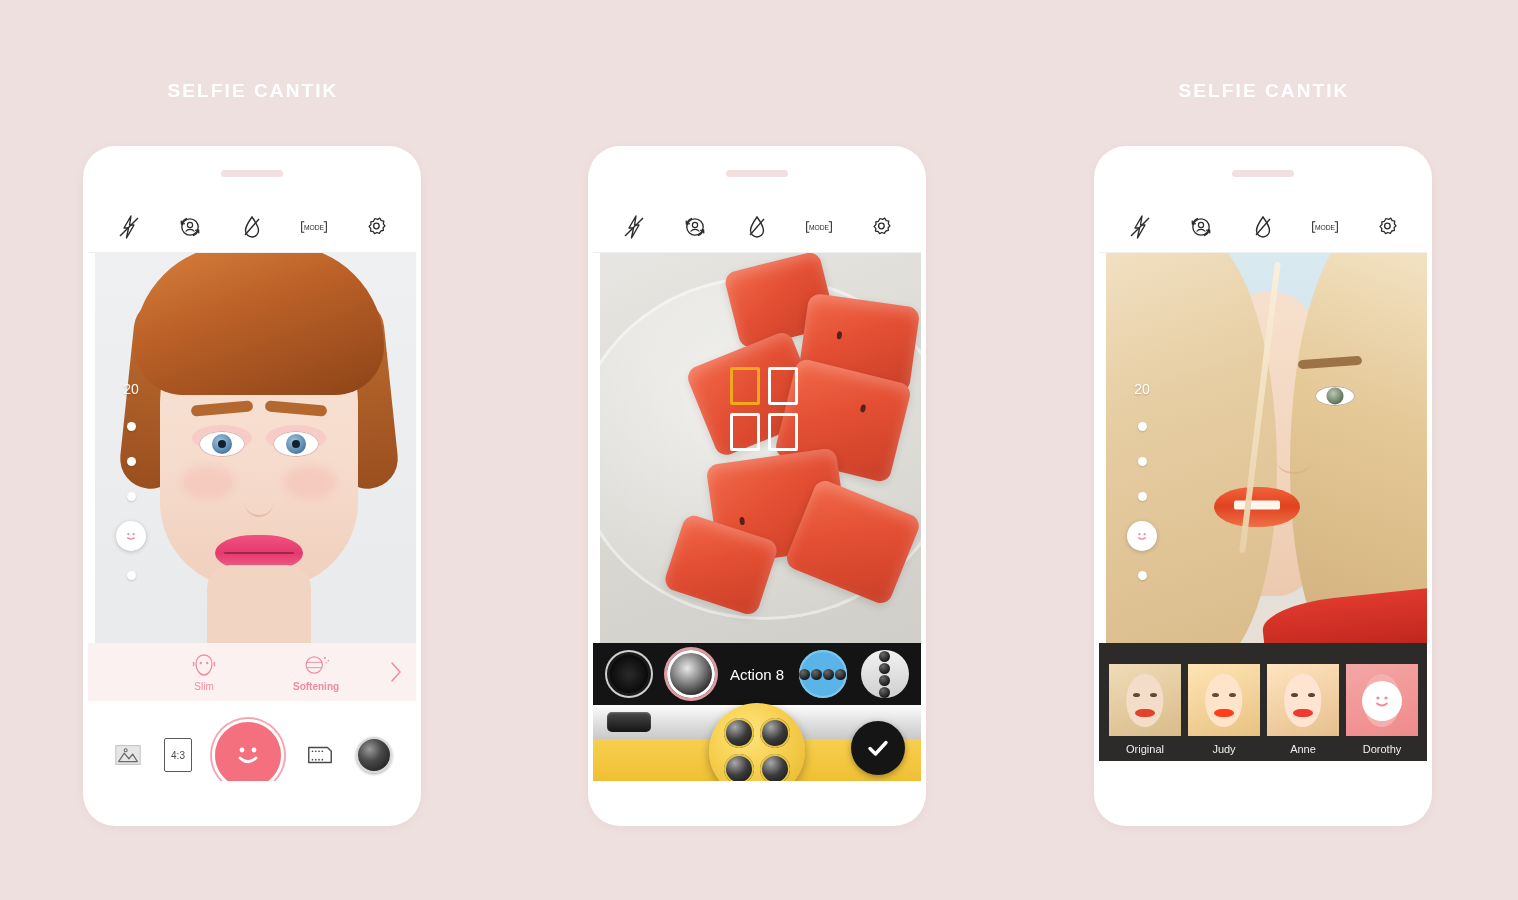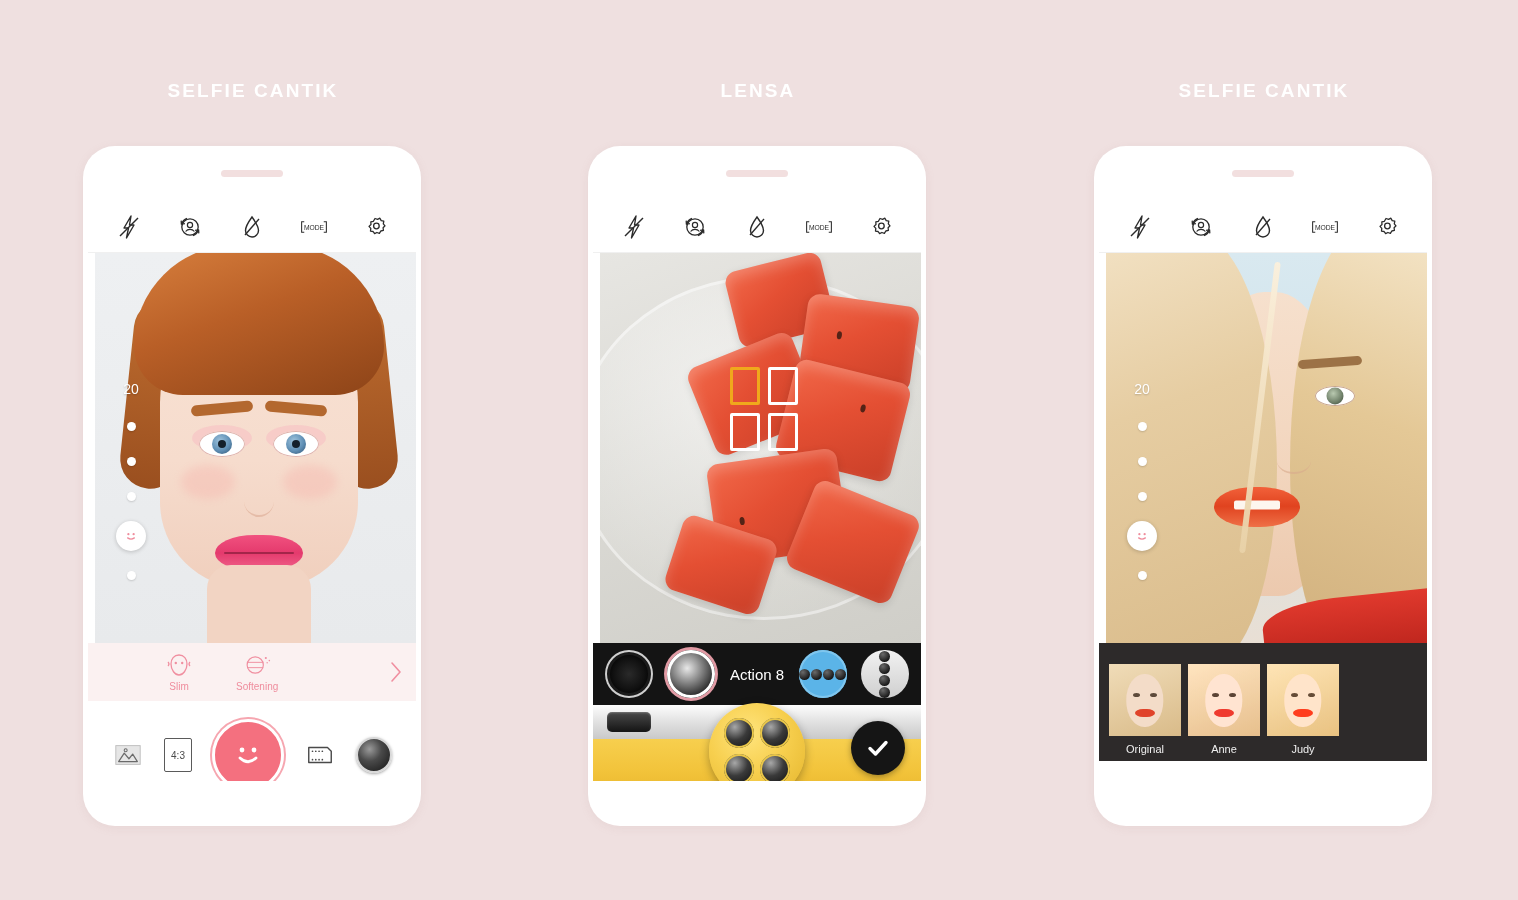--- a/index.html
+++ b/index.html
@@ -159,22 +159,22 @@
   .vhandle{width:30px;height:30px;border-radius:50%;background:#ffffff;margin:7px 0;
      box-shadow:0 1px 4px rgba(0,0,0,.2);display:flex;align-items:center;justify-content:center;}
   .vhandle svg{width:18px;height:18px;display:block;}
 
   
   .beauty-bar{
     height:58px;background:#fbf1f1;display:flex;align-items:center;
     position:relative;box-sizing:border-box;
   }
   .bb-item{flex:0 0 auto;text-align:center;}
-  .bb-item.slim{margin-left:76px;}
-  .bb-item.soft{margin-left:42px;}
+  .bb-item.slim{margin-left:101px;}
+  .bb-item.soft{margin-left:74px;font-weight:bold;}
   .bb-ico{height:26px;display:flex;align-items:center;justify-content:center;}
   .bb-ico svg{height:26px;width:30px;display:block;}
   .bb-lbl{font-size:10px;color:#ef8d9d;margin-top:3px;font-family:"Liberation Sans", sans-serif;}
   .bb-next{position:absolute;right:12px;top:50%;transform:translateY(-50%);}
   .bb-next svg{width:16px;height:26px;display:block;}
 
   .shutter-bar{
     height:108px;background:#ffffff;display:flex;align-items:center;
     justify-content:space-around;padding:0 14px;box-sizing:border-box;
   }
@@ -276,21 +276,20 @@
     display:flex;align-items:center;justify-content:center;
   }
   .smiley-overlay svg{width:26px;height:26px;display:block;}
 </style>
 </head>
 <body>
 
 <div class="stage">
 
   <div class="caption c1">SELFIE CANTIK</div>
-  <div class="caption c2">LENSA</div>
   <div class="caption c3">SELFIE CANTIK</div>
 
   <div class="phone p1">
     <div class="speaker"></div>
     <div class="screen">
 
       <div class="toolbar">
         <span class="tb-ico">
           <svg viewBox="0 0 30 30">
               <path d="M17 4 L10 16 L14.5 16 L12.5 26 L20 13 L15.5 13 Z" fill="none" stroke="#2b2b2b" stroke-width="1.4" stroke-linejoin="round"></path>
@@ -638,41 +637,60 @@
                 <i class="mf-hair"></i>
                 <i class="mf-oval"></i>
                 <i class="mf-eye l"></i>
                 <i class="mf-eye r"></i>
                 <i class="mf-lips"></i>
               </span>
           </div>
           <div class="fname">Original</div>
         </div>
         <div class="fitem">
+          <div class="fthumb" style="filter:saturate(1.25) brightness(1.04);">
+            <span class="mini-face">
+                <i class="mf-hair"></i>
+                <i class="mf-oval"></i>
+                <i class="mf-eye l"></i>
+                <i class="mf-eye r"></i>
+                <i class="mf-lips"></i>
+              </span>
+          </div>
+          <div class="fname">Judy</div>
+        </div>
+        <div class="fitem">
           <div class="fthumb" style="filter:contrast(1.1) hue-rotate(-5deg);">
             <span class="mini-face">
                 <i class="mf-hair"></i>
                 <i class="mf-oval"></i>
                 <i class="mf-eye l"></i>
                 <i class="mf-eye r"></i>
                 <i class="mf-lips"></i>
               </span>
           </div>
           <div class="fname">Anne</div>
         </div>
         <div class="fitem">
-          <div class="fthumb" style="filter:saturate(1.25) brightness(1.04);">
+          <div class="fthumb tint-dorothy">
             <span class="mini-face">
                 <i class="mf-hair"></i>
                 <i class="mf-oval"></i>
                 <i class="mf-eye l"></i>
                 <i class="mf-eye r"></i>
                 <i class="mf-lips"></i>
               </span>
+            <span class="smiley-overlay">
+              <svg viewBox="0 0 26 26">
+                  <circle cx="9" cy="10" r="1.6" fill="#f48a93"></circle>
+                  <circle cx="17" cy="10" r="1.6" fill="#f48a93"></circle>
+                  <path d="M8 15.5 Q13 19.5 18 15.5" fill="none" stroke="#f48a93" stroke-width="1.9" stroke-linecap="round"></path>
+                </svg>
+            </span>
           </div>
-          <div class="fname">Judy</div>
+          <div class="fname">Dorothy</div>
         </div>
 
       </div>
     </div>
   </div>
 
 </div>
 
 </body></html>

